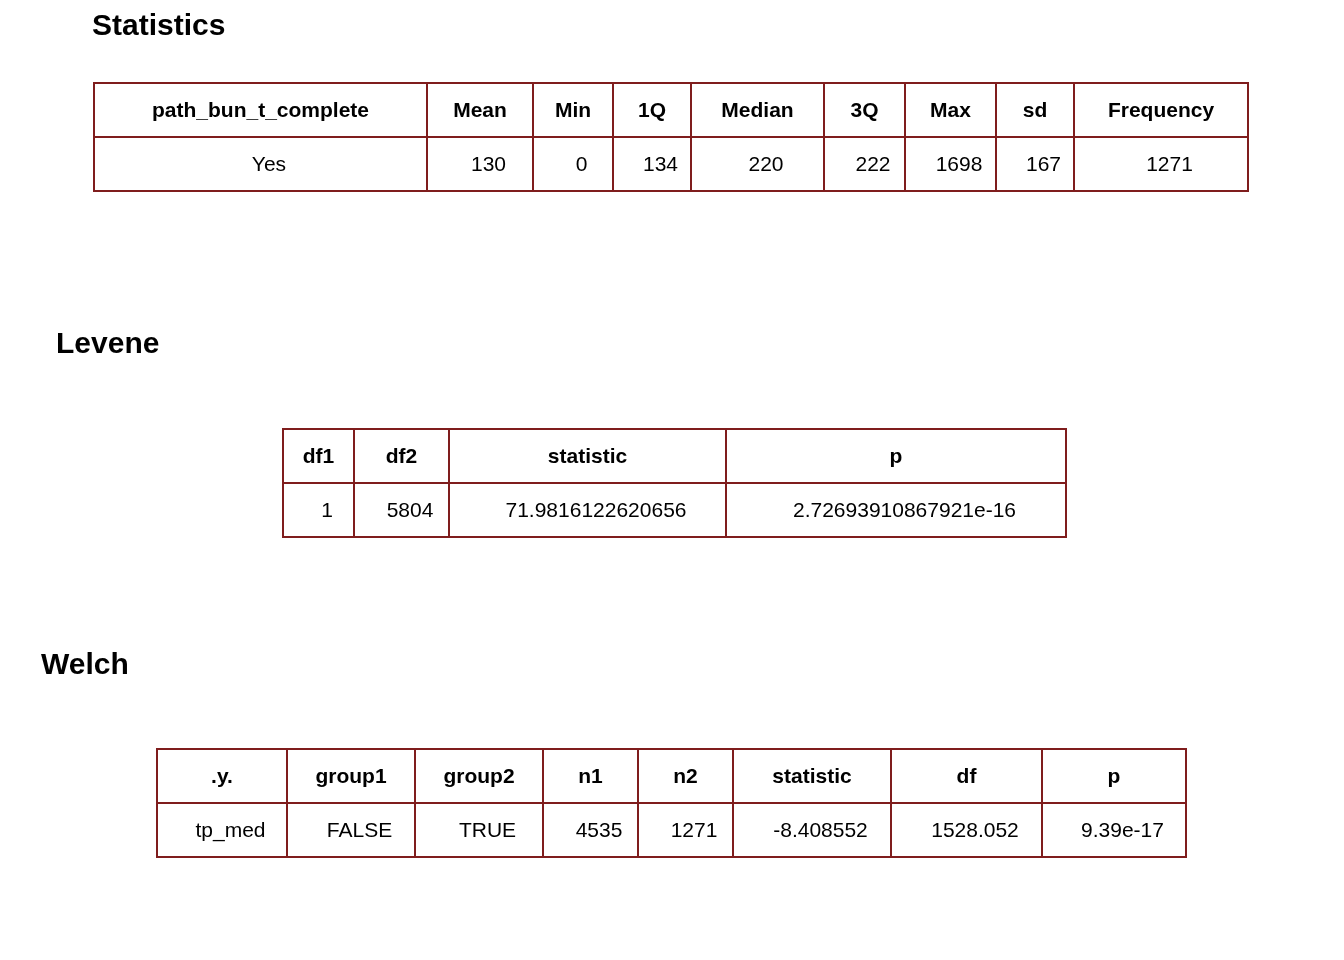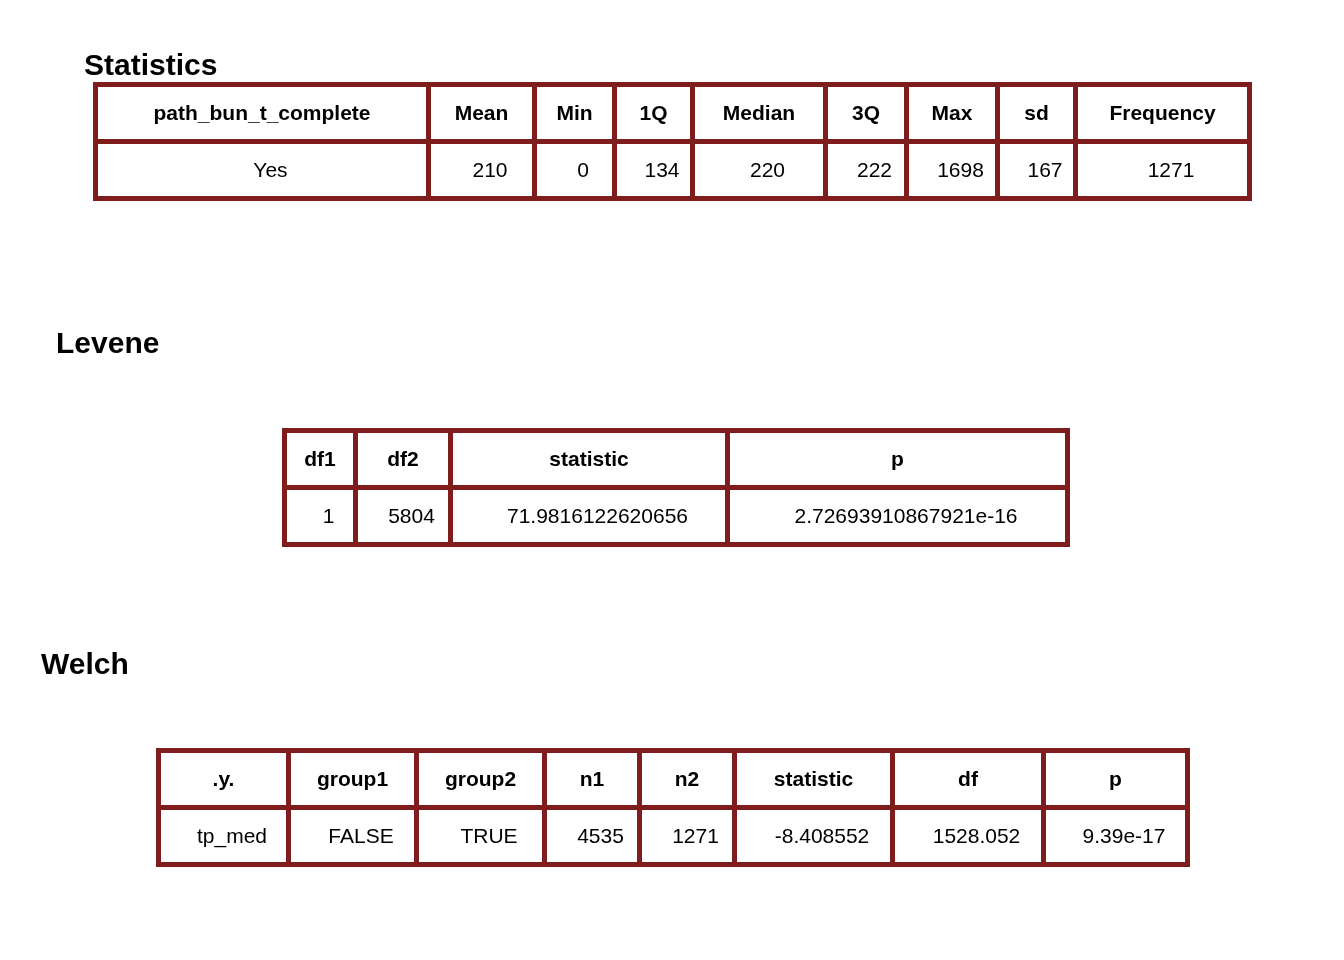--- a/index.html
+++ b/index.html
@@ -18,33 +18,33 @@
   }
   .section-heading {
     position: absolute;
     margin: 0;
     font-size: 30px;
     font-weight: bold;
     line-height: 1;
     white-space: nowrap;
     color: #000000;
   }
-  #statistics-heading { left: 84px; top: 10px; margin-top: 40px; }
+  #statistics-heading { left: 92px; top: 10px; }
   #levene-heading     { left: 56px; top: 328px; }
   #welch-heading      { left: 41px; top: 649px; }
 
   table.stat-table {
     position: absolute;
     border-collapse: collapse;
     table-layout: fixed;
     background: #ffffff;
   }
   table.stat-table th,
   table.stat-table td {
-    border: 5px solid #7f1d1d;
+    border: 2px solid #7f1d1d;
     height: 52px;
     padding: 0 6px;
     text-align: center;
     vertical-align: middle;
     font-size: 21px;
     line-height: 1.1;
     white-space: nowrap;
     overflow: hidden;
     color: #000000;
   }
@@ -83,21 +83,21 @@
         <th>Median</th>
         <th>3Q</th>
         <th>Max</th>
         <th>sd</th>
         <th>Frequency</th>
       </tr>
     </thead>
     <tbody>
       <tr>
         <td>Yes</td>
-        <td>210</td>
+        <td>130</td>
         <td>0</td>
         <td>134</td>
         <td>220</td>
         <td>222</td>
         <td>1698</td>
         <td>167</td>
         <td>1271</td>
       </tr>
     </tbody>
   </table>

